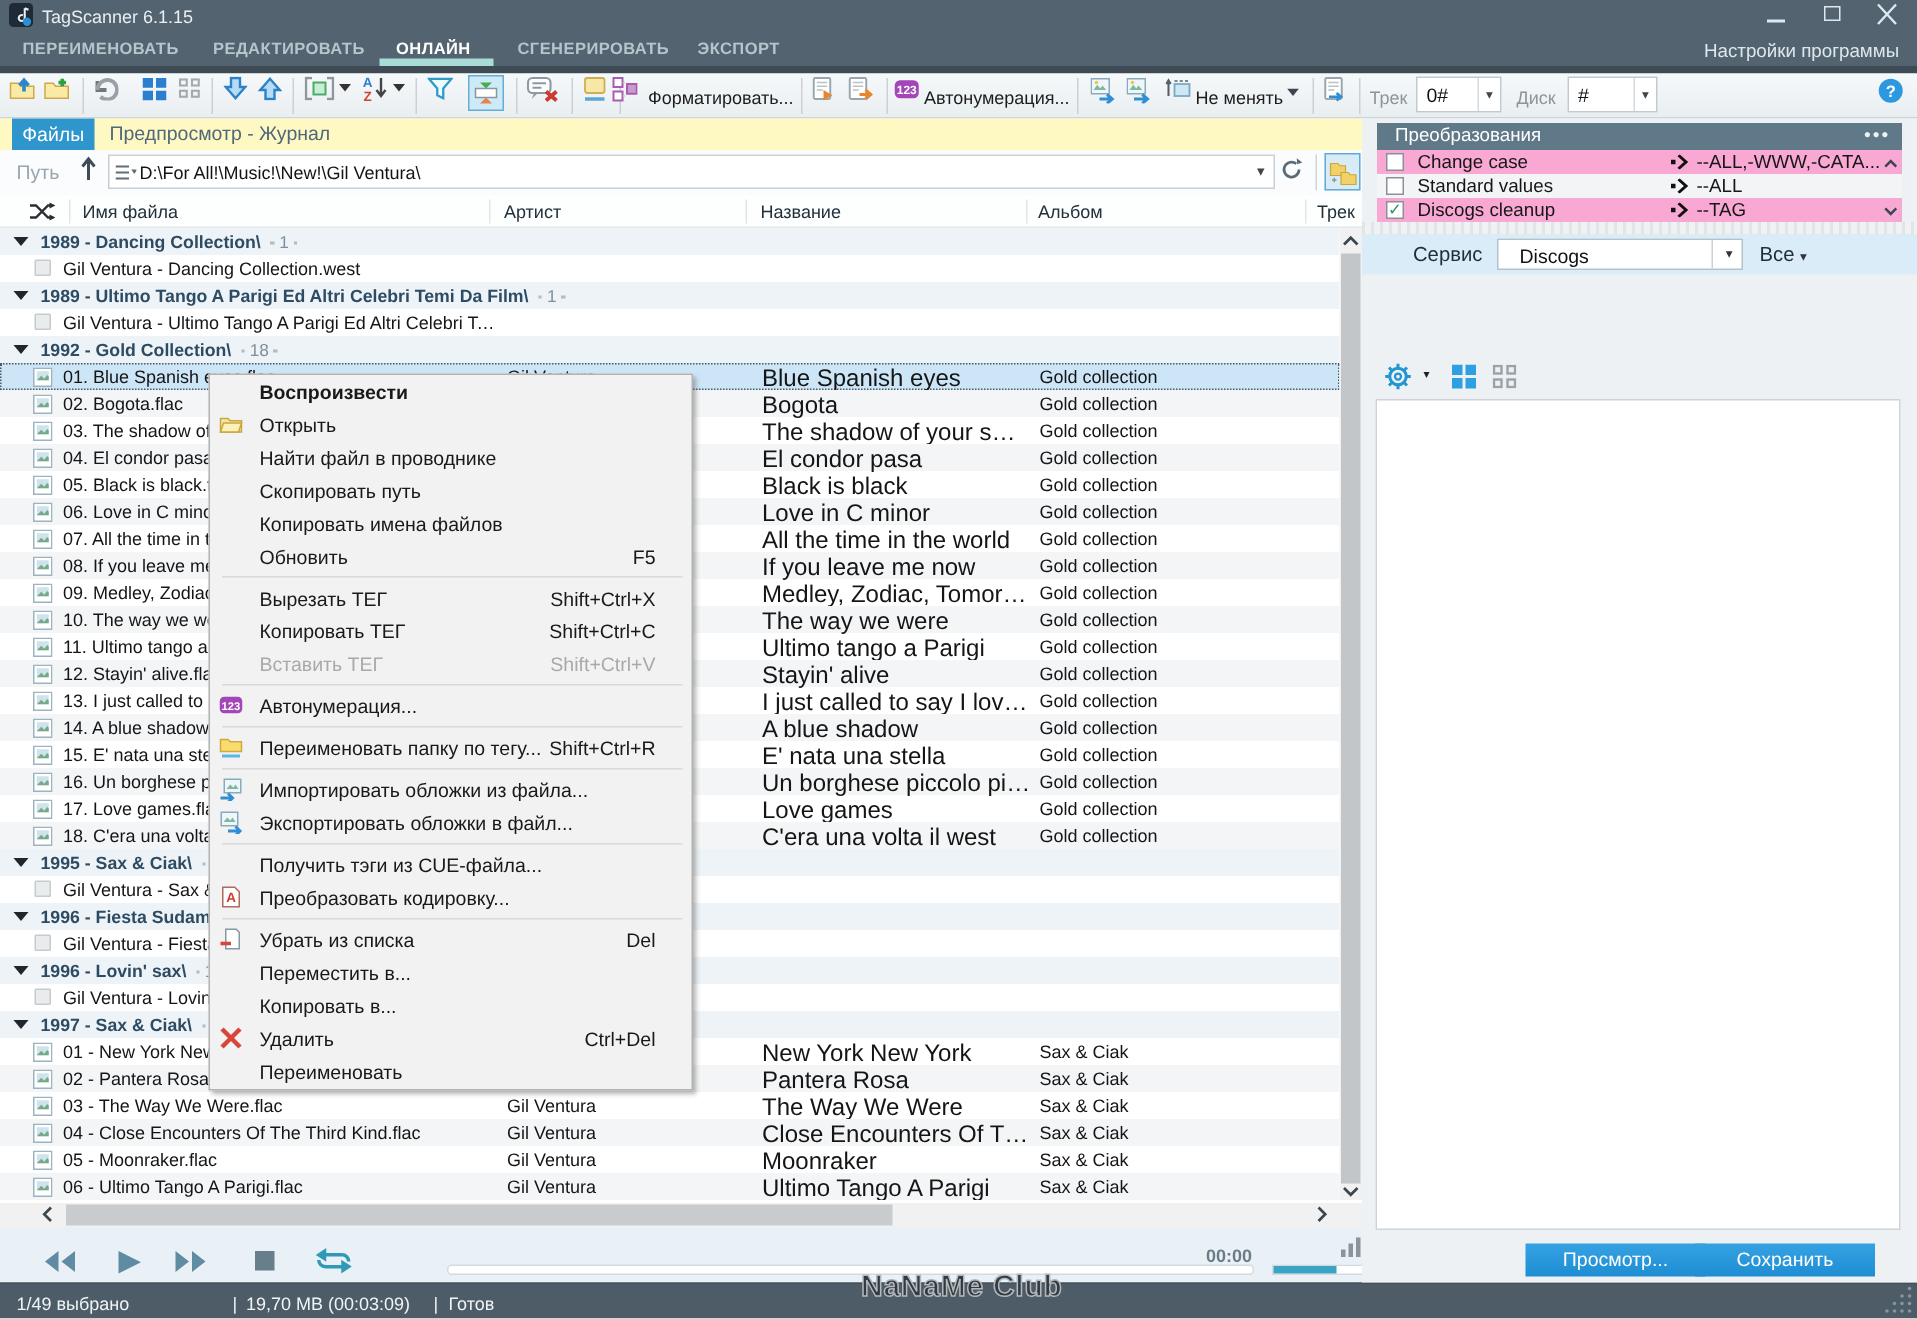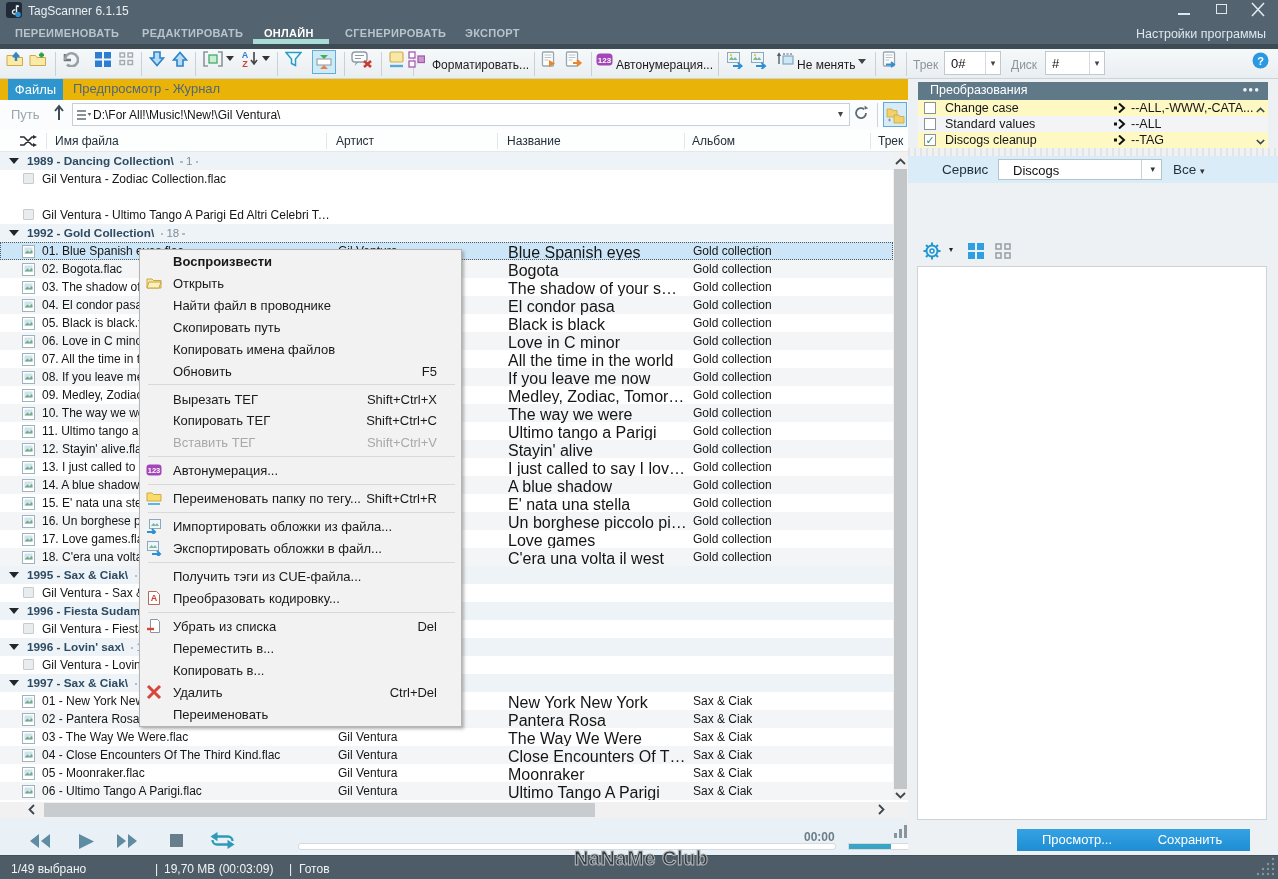--- a/index.html
+++ b/index.html
@@ -20,21 +20,21 @@
 #settings{left:1136px;top:27px;font-size:12.5px;color:#dde7ed}
 
 #toolbar{left:0;top:49px;width:1278px;height:30px;background:linear-gradient(#f6f9fa,#e9eef1);border-bottom:1px solid #ccd4da}
 .tsep{top:3px;width:1px;height:24px;background:#c9d1d7}
 .tlabel{font-size:12px;color:#1d1d1d;top:9px}
 .tgray{color:#8b959b}
 .tcombo{top:2px;height:24px;background:#fff;border:1px solid #bfc9d0}
 .tcombo .tx{position:absolute;left:6px;top:4px;font-size:13px;color:#111}
 .tcombo .ar{position:absolute;right:0;top:0;width:15px;height:100%;border-left:1px solid #d4dade;color:#444;font-size:9px;text-align:center;line-height:22px}
 
-#tabbar{left:0;top:79px;width:910px;height:21px;background:#eab308}
+#tabbar{left:0;top:79px;width:910px;height:21px;background:#fef9c3}
 #tabact{left:8px;top:0;width:55px;height:21px;background:#2e96cc;color:#fff;font-size:13px;text-align:center;line-height:21px}
 #tabprev{left:73px;top:2px;font-size:13px;color:#51677a}
 
 #pathrow{left:0;top:100px;width:910px;height:30px;background:#fbfcfd}
 #lblput{left:11px;top:7px;font-size:13px;color:#9aa6ad}
 #uparr{left:52px;top:3px}
 #pathbox{left:72px;top:3px;width:778px;height:23px;background:#fff;border:1px solid #c7d0d6}
 #pathtx{left:20px;top:4px;font-size:12px;color:#141414;position:absolute}
 #pathchev{position:absolute;right:6px;top:4px;color:#444;font-size:10px}
 
@@ -75,21 +75,21 @@
 #volfill{position:absolute;left:0;top:0;width:42px;height:100%;background:#3aa4c4}
 #vbars{left:893px;top:6px;position:absolute}
 
 #status{left:0;top:855px;width:1278px;height:24px;background:#4d5c66;border-top:1px solid #42505a}
 .stx{top:6px;font-size:12px;color:#f0f4f6;position:absolute}
 
 #rpanel{left:908px;top:79px;width:370px;height:776px;background:#edf1f4}
 #phdr{position:absolute;left:10px;top:3px;width:350px;height:18px;background:#5f7989;color:#fff;font-size:12.5px}
 #phdr span{position:absolute;left:12px;top:1px}
 #pdots{position:absolute;right:8px;top:3px;color:#eef2f4;font-size:8px;letter-spacing:1px}
-#prows{position:absolute;left:10px;top:21px;width:350px;height:48px;background:#fef9c3}
+#prows{position:absolute;left:10px;top:21px;width:350px;height:48px;background:#f9a8d4}
 .prow{position:absolute;left:0;width:350px;height:16px}
 .prow.alt{background:#f3f4f5}
 .pchk{position:absolute;left:6px;top:2px;width:12px;height:12px;background:#fff;border:1px solid #8a9199}
 .plab{position:absolute;left:27px;top:1px;font-size:12.5px;color:#161616}
 .parr{position:absolute;left:196px;top:3px}
 .pval{position:absolute;left:213px;top:1px;font-size:12.5px;color:#161616;width:125px;overflow:hidden;text-overflow:ellipsis;white-space:nowrap}
 #splitter{position:absolute;left:0;top:69px;width:370px;height:8px;background:repeating-linear-gradient(90deg,#e2e5e7 0 2px,#eff1f2 2px 6px)}
 #srvrow{position:absolute;left:0;top:77px;width:370px;height:27px;background:#d9ecf8}
 #srvlab{position:absolute;left:34px;top:6px;font-size:13.5px;color:#1f2e3a}
 #srvcombo{position:absolute;left:90px;top:3px;width:164px;height:21px;background:#fff;border:1px solid #b6c2cb}
@@ -331,21 +331,25 @@
  <div class="chlab" style="left:878px">Трек</div>
 </div>
 
 <div class="ab" id="list">
 <div class="row alt" style="top:0px">
         <div class="gtri"></div>
         <div class="gtxt">1989 - Dancing Collection\&nbsp;&nbsp;<span class="gcnt"><span class="sq"></span> 1 <span class="sq"></span></span></div>
       </div>
 <div class="row" style="top:18px">
         <div class="chk"></div>
-        <div class="c1">Gil Ventura - Zodiac Collection.flac</div>
+        <div class="c1">Gil Ventura - Dancing Collection.west</div>
+      </div>
+<div class="row alt" style="top:36px">
+        <div class="gtri"></div>
+        <div class="gtxt">1989 - Ultimo Tango A Parigi Ed Altri Celebri Temi Da Film\&nbsp;&nbsp;<span class="gcnt"><span class="sq"></span> 1 <span class="sq"></span></span></div>
       </div>
 <div class="row" style="top:54px">
         <div class="chk"></div>
         <div class="c1">Gil Ventura - Ultimo Tango A Parigi Ed Altri Celebri Temi Da Film.flac</div>
       </div>
 <div class="row alt" style="top:72px">
         <div class="gtri"></div>
         <div class="gtxt">1992 - Gold Collection\&nbsp;&nbsp;<span class="gcnt"><span class="sq"></span> 18 <span class="sq"></span></span></div>
       </div>
 <div class="row sel" style="top:90px">

